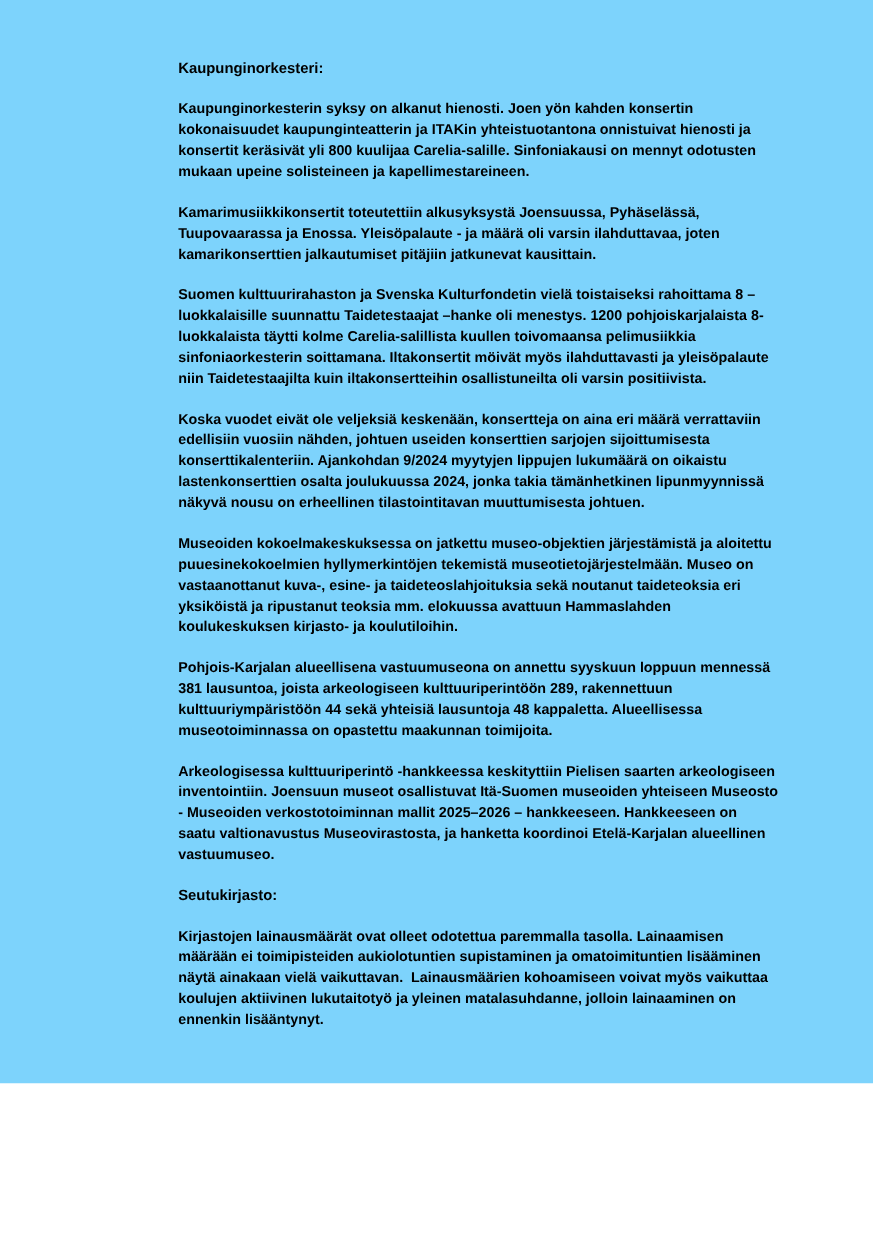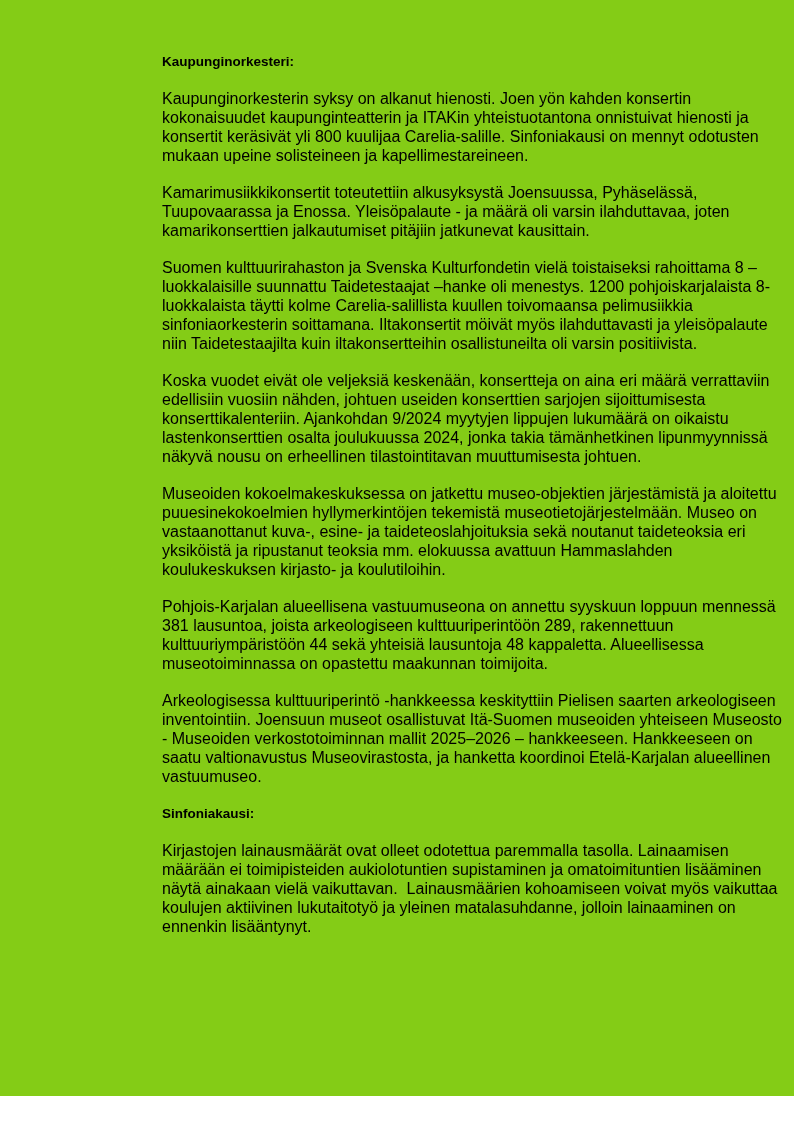--- a/index.html
+++ b/index.html
@@ -3,22 +3,22 @@
 <meta charset="utf-8">
 <style>
   html, body {
     margin: 0;
     padding: 0;
     background: #ffffff;
   }
   .page {
     position: relative;
     width: 794px;
-    height: 1096px;
-    background: #84cc16;
+    height: 985px;
+    background: #7dd3fc;
     overflow: hidden;
   }
   .content {
     position: absolute;
     left: 162px;
     top: 52px;
     width: 612px;
     color: #000000;
     font-family: "Liberation Sans", sans-serif;
     font-size: 13px;
@@ -28,22 +28,23 @@
     font-family: "Liberation Sans", sans-serif;
     font-size: 13.5px;
     font-weight: bold;
     color: #000000;
     margin: 0 0 18px 0;
     line-height: 19px;
   }
   .para {
     margin: 0 0 18px 0;
     white-space: pre;
-    font-size: 16px;
+    font-size: 13px;
     line-height: 19px;
+    font-weight: bold;
   }
 </style>
 </head>
 <body>
 
 <div class="page">
   <div class="content">
 
     <div class="heading">Kaupunginorkesteri:</div>
 
@@ -80,21 +81,21 @@
 381 lausuntoa, joista arkeologiseen kulttuuriperintöön 289, rakennettuun
 kulttuuriympäristöön 44 sekä yhteisiä lausuntoja 48 kappaletta. Alueellisessa
 museotoiminnassa on opastettu maakunnan toimijoita.</p>
 
     <p class="para">Arkeologisessa kulttuuriperintö -hankkeessa keskityttiin Pielisen saarten arkeologiseen
 inventointiin. Joensuun museot osallistuvat Itä-Suomen museoiden yhteiseen Museosto
 - Museoiden verkostotoiminnan mallit 2025–2026 – hankkeeseen. Hankkeeseen on
 saatu valtionavustus Museovirastosta, ja hanketta koordinoi Etelä-Karjalan alueellinen
 vastuumuseo.</p>
 
-    <div class="heading">Sinfoniakausi:</div>
+    <div class="heading">Seutukirjasto:</div>
 
     <p class="para">Kirjastojen lainausmäärät ovat olleet odotettua paremmalla tasolla. Lainaamisen
 määrään ei toimipisteiden aukiolotuntien supistaminen ja omatoimituntien lisääminen
 näytä ainakaan vielä vaikuttavan.  Lainausmäärien kohoamiseen voivat myös vaikuttaa
 koulujen aktiivinen lukutaitotyö ja yleinen matalasuhdanne, jolloin lainaaminen on
 ennenkin lisääntynyt.</p>
 
   </div>
 </div>
 

